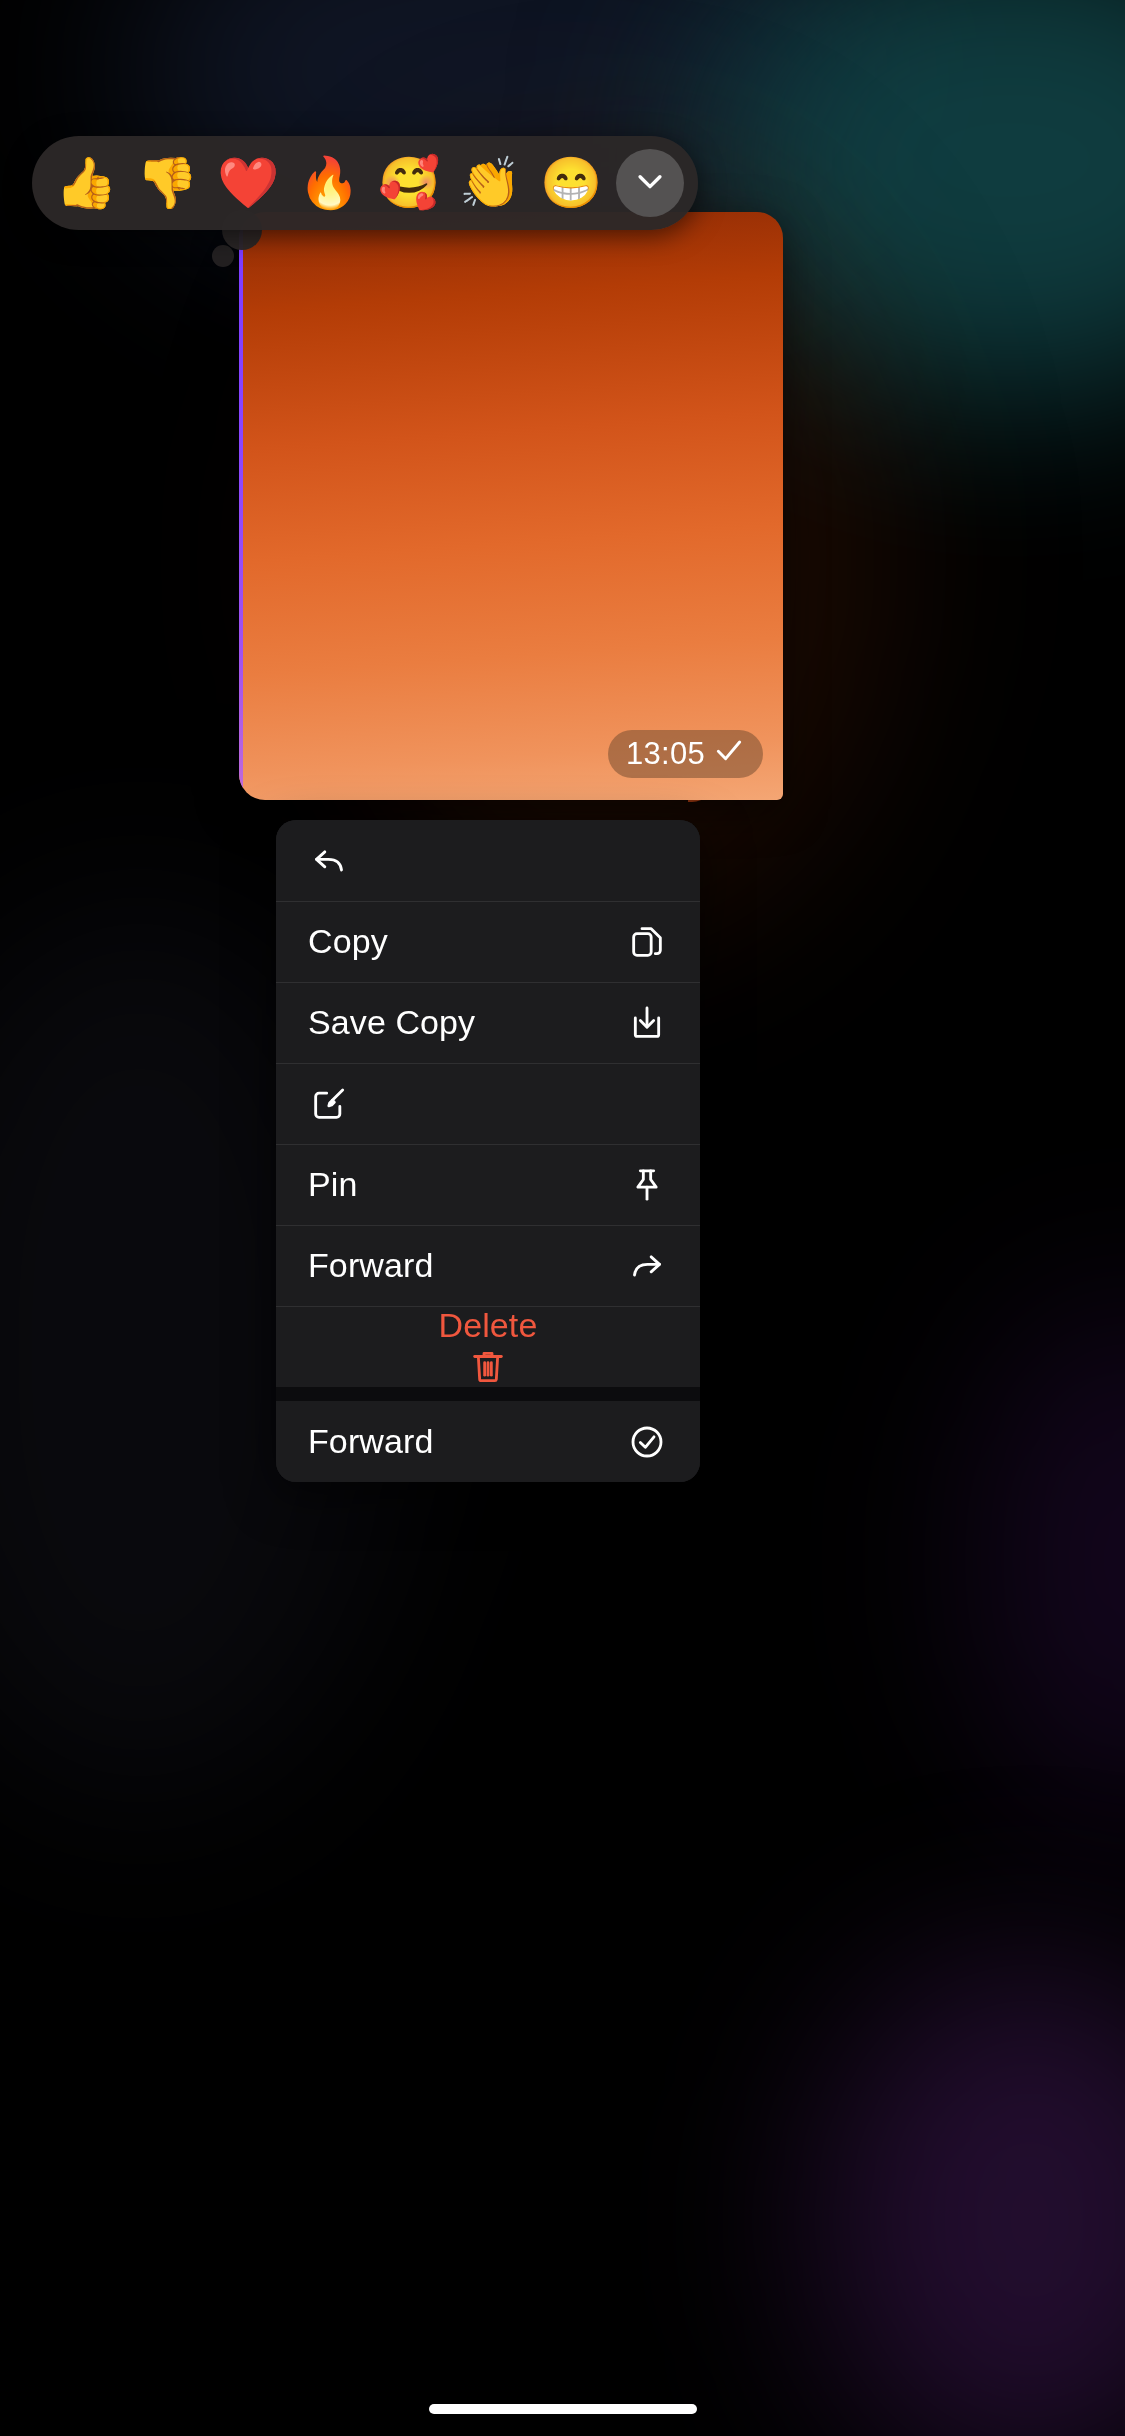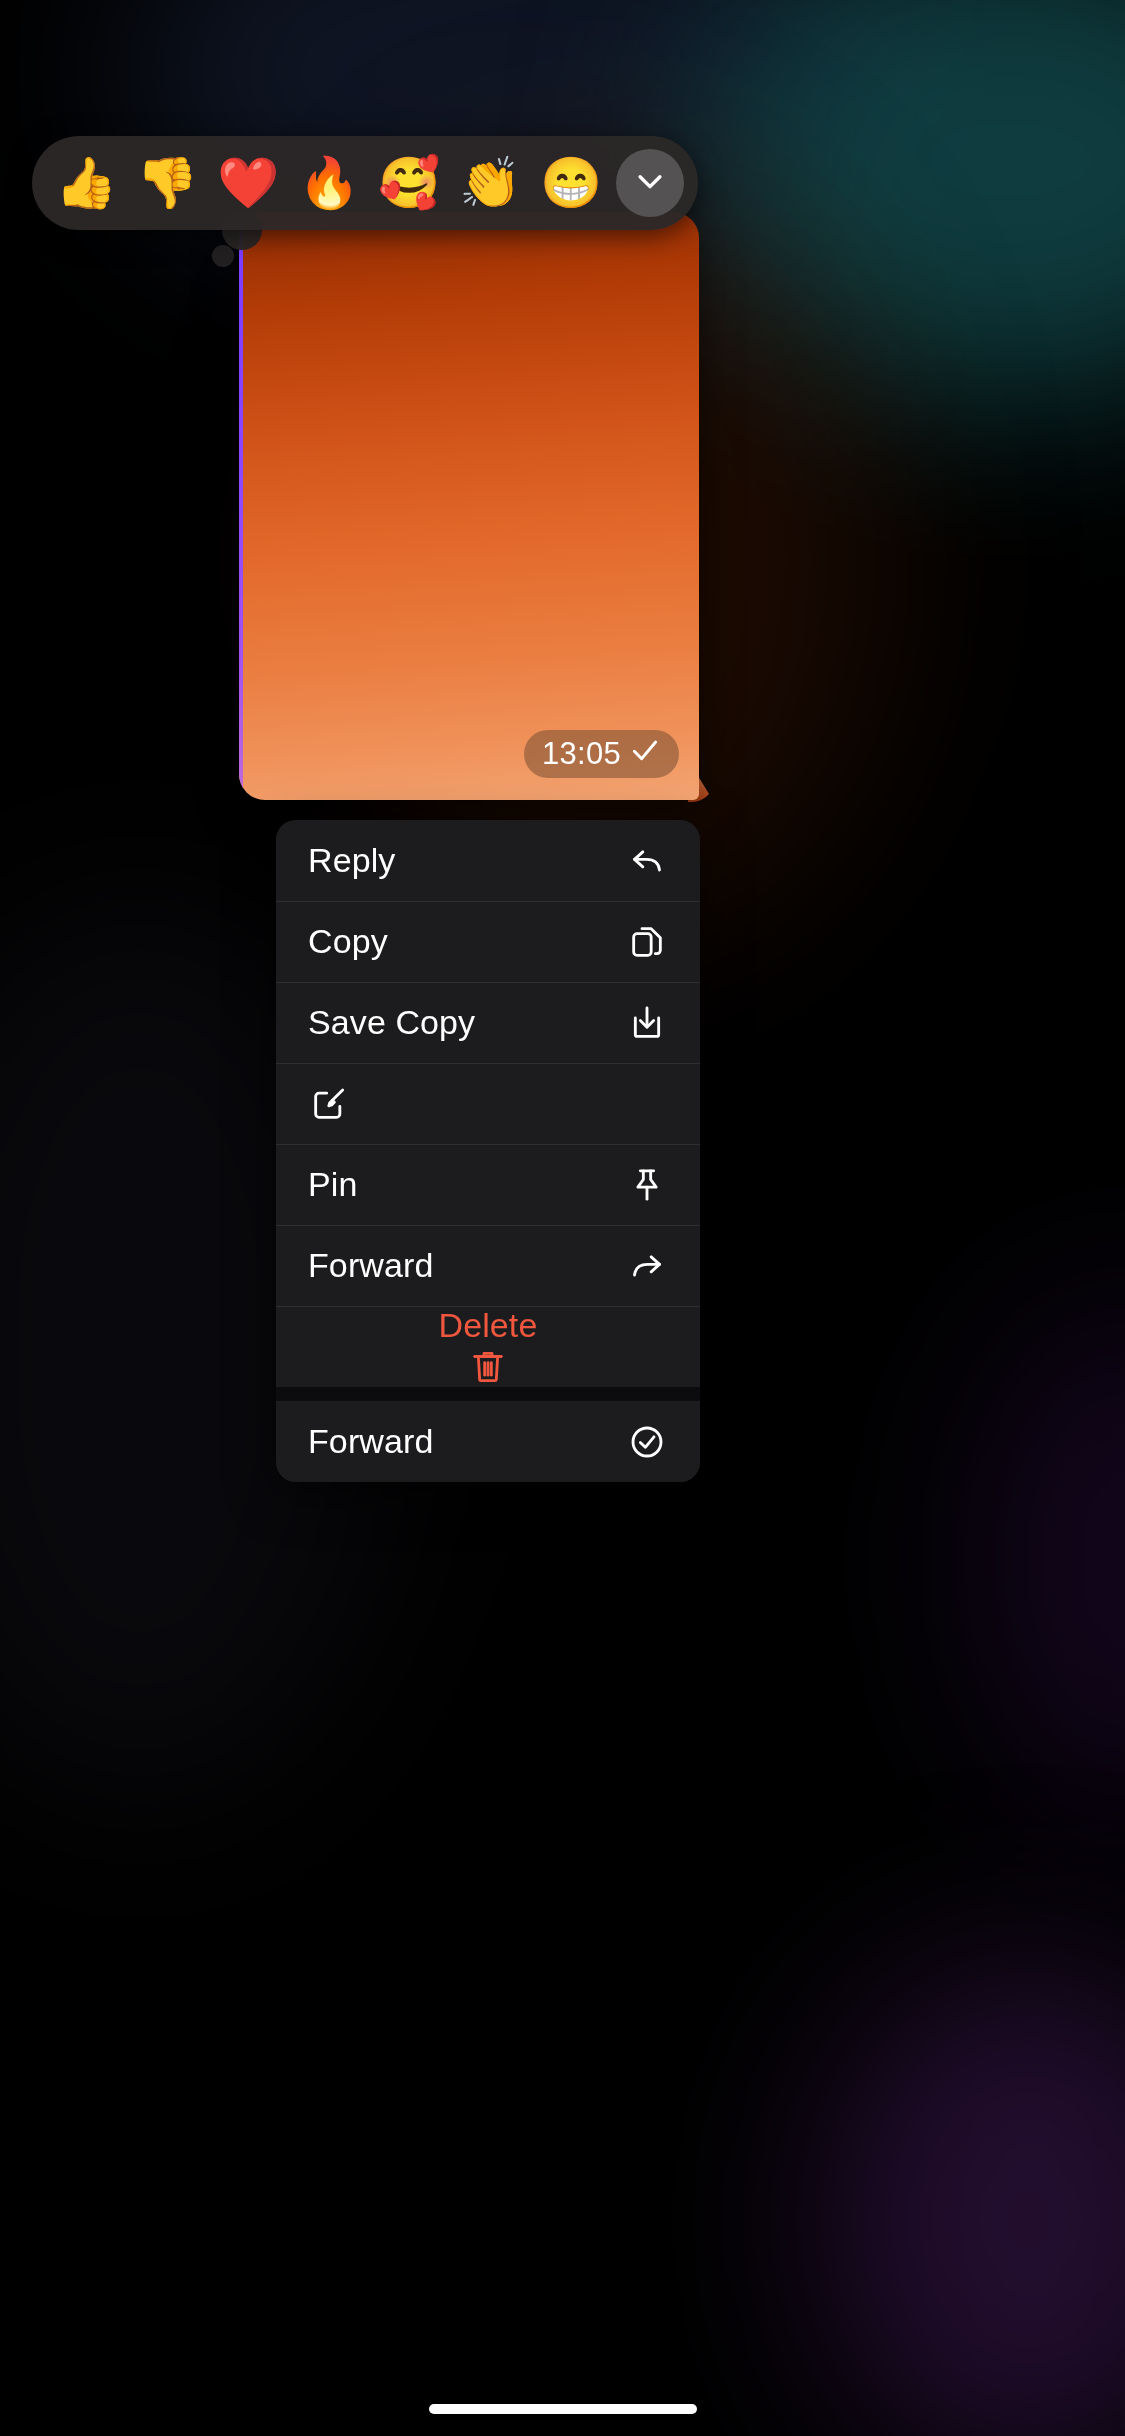--- a/index.html
+++ b/index.html
@@ -69,21 +69,21 @@
     width:22px; height:22px;
     background:rgba(44,40,40,.80);
     border-radius:50%;
     z-index:39;
   }
 
   
   #image-bubble {
     position:absolute;
     left:239px; top:212px;
-    width:460px; height:588px;
+    width:544px; height:588px;
     border-radius:26px 26px 6px 26px;
     overflow:hidden;
     background:linear-gradient(176deg,#8e2a05 0%,#b33c06 16%,#d2541a 38%,#e2692b 56%,#ea7d40 74%,#f0935c 90%,#f4a674 100%);
     box-shadow:0 10px 40px rgba(0,0,0,.5);
     z-index:30;
   }
   #image-bubble::before {
     content:"";
     position:absolute; left:0; top:0; bottom:0; width:4px;
     background:linear-gradient(180deg,#7a3bff 0%,#8a46ff 40%,#a052f0 75%,#c06bd8 100%);
@@ -212,21 +212,20 @@
         </svg>
       </span>
     </div>
   </div>
 
   <div id="context-menu">
 
     <div class="menu-group">
 
       <div class="menu-item">
-        <span class="label">Reply</span>
         <span class="menu-icon">
           <svg viewBox="0 0 24 24" fill="none" stroke="#ffffff" stroke-width="1.7" stroke-linecap="round" stroke-linejoin="round">
             <path d="M9.5 6.5 4.5 11l5 4.5"></path>
             <path d="M4.5 11h7.2c4.4 0 7.3 2.3 7.8 6.4"></path>
           </svg>
         </span>
       </div>
 
       <div class="menu-item">
         <span class="label">Copy</span>

